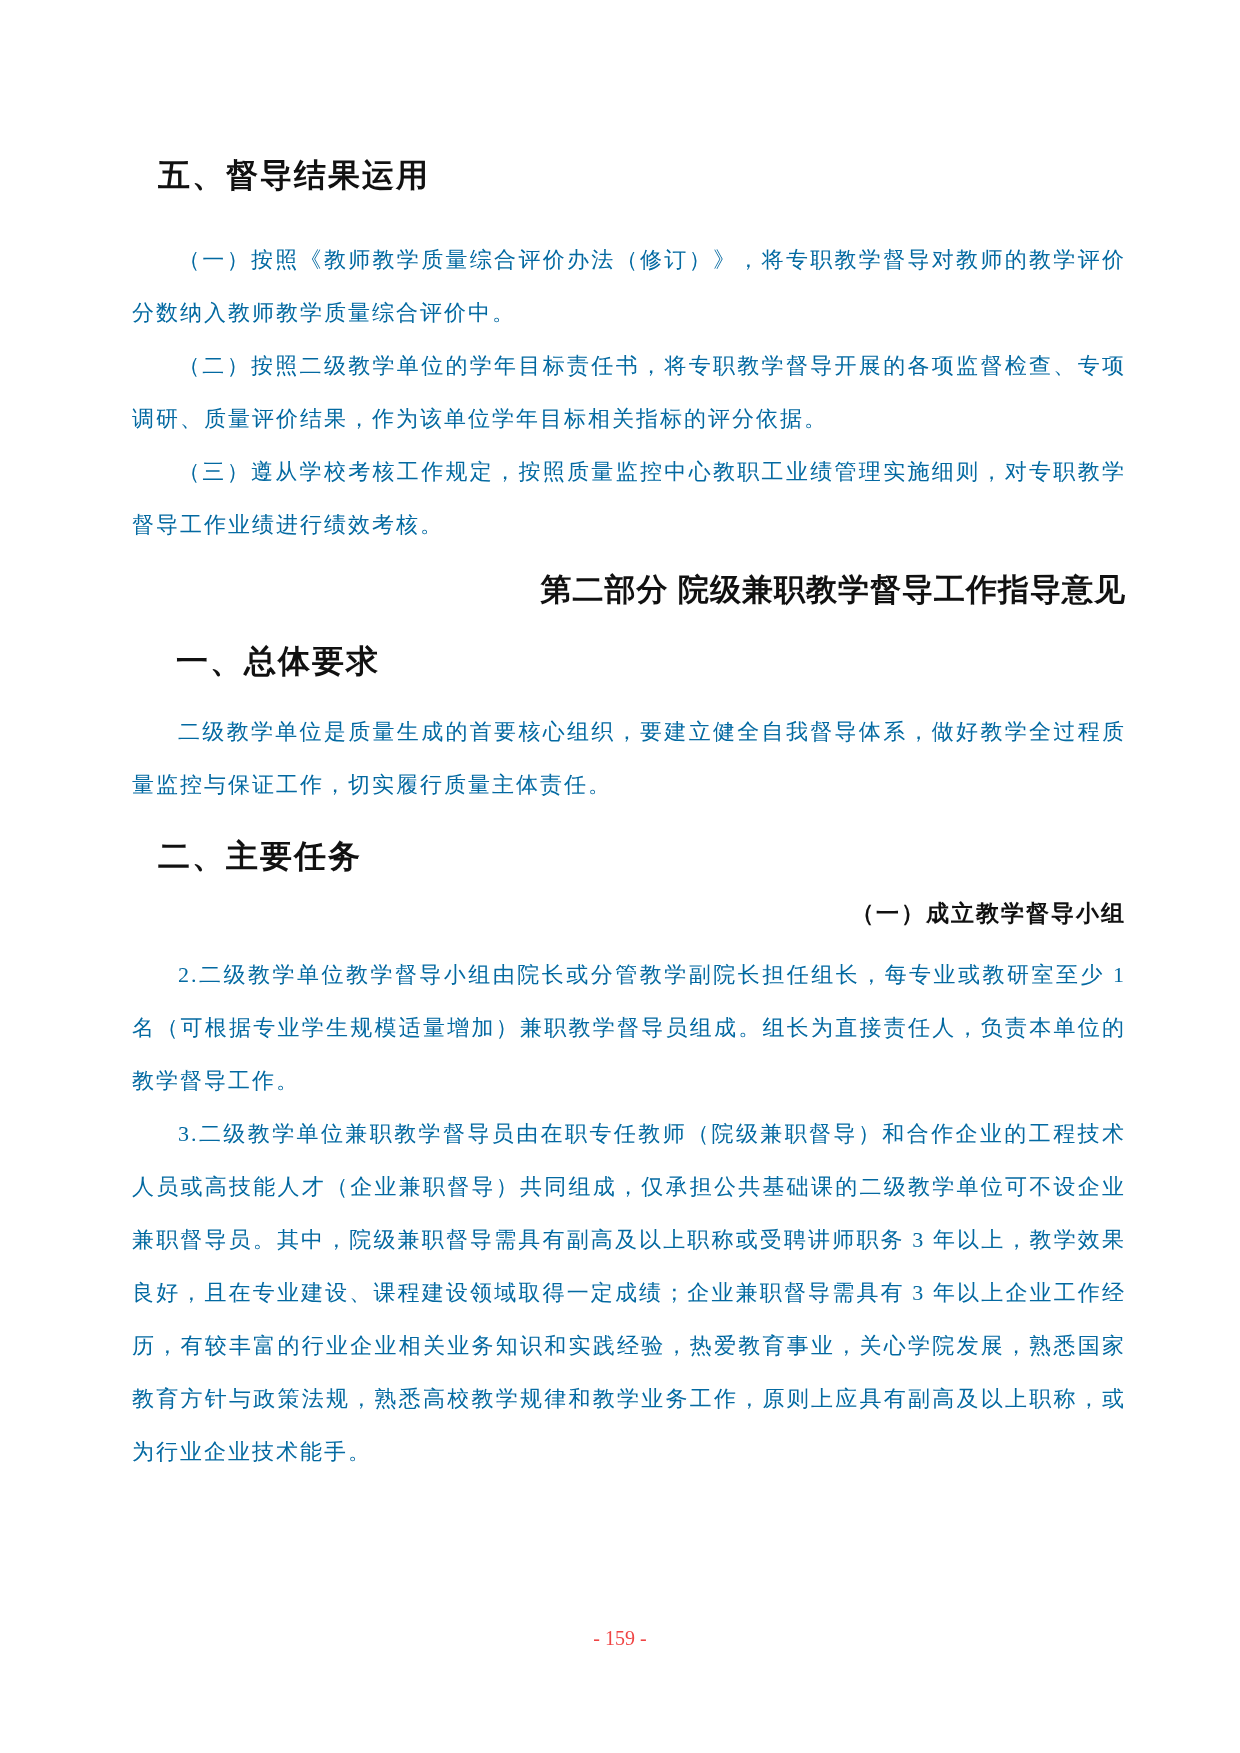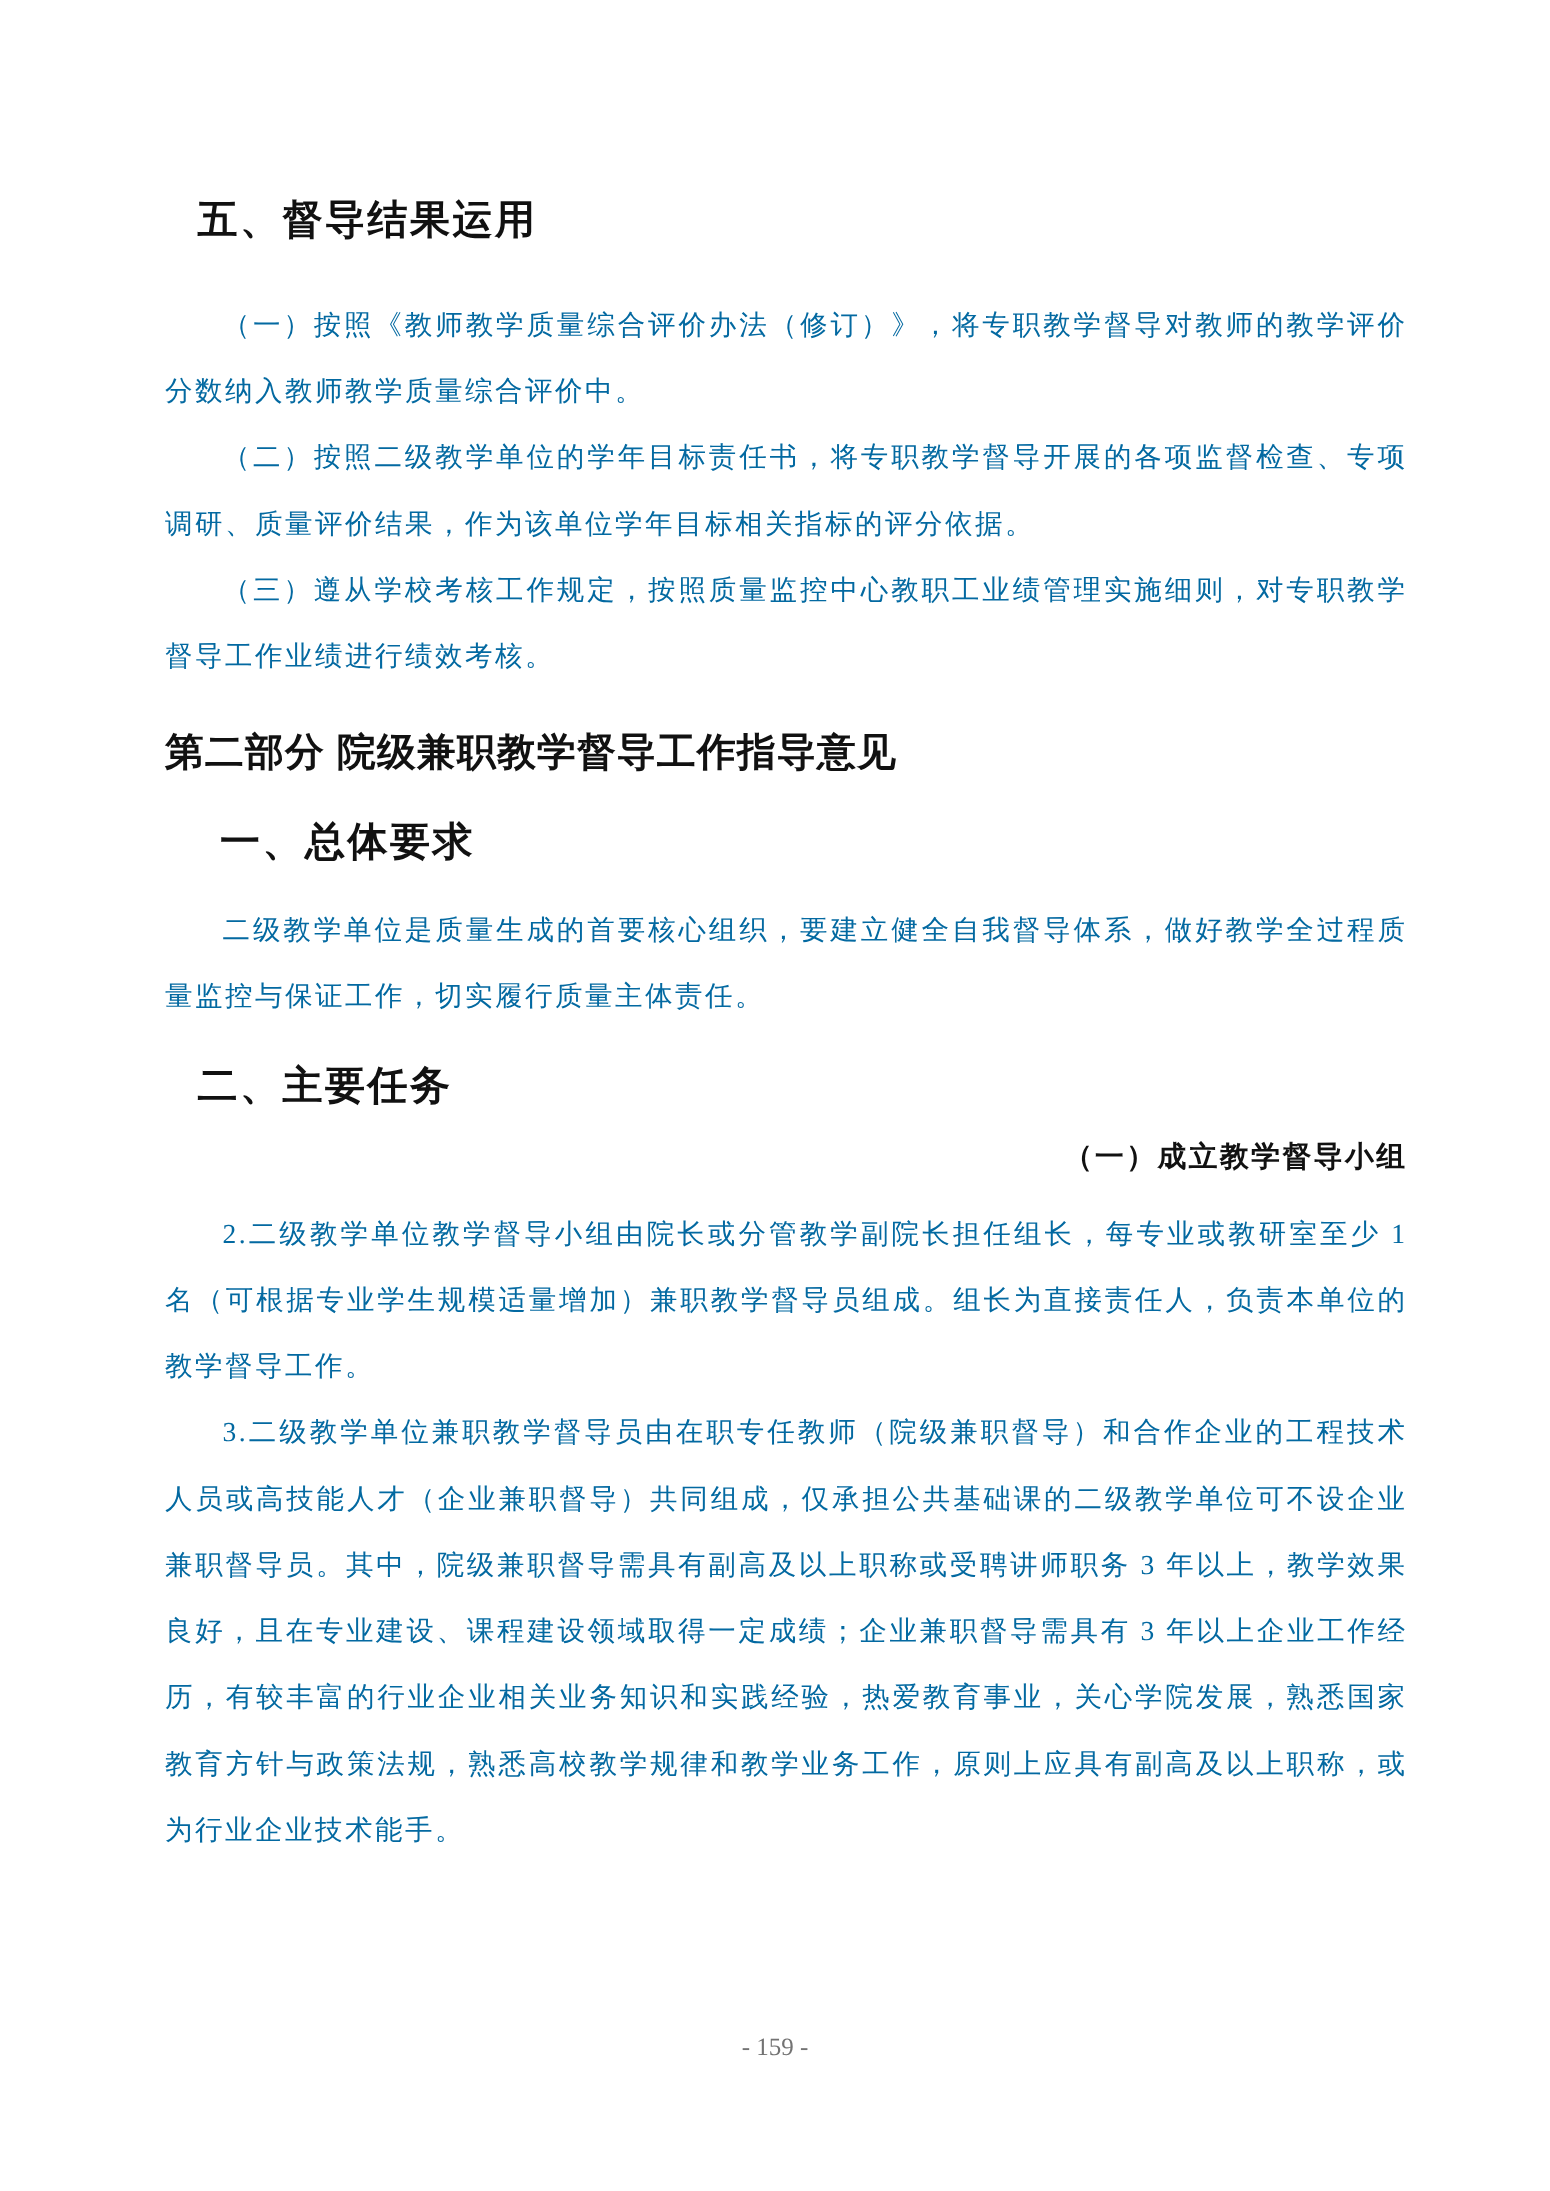--- a/index.html
+++ b/index.html
@@ -45,22 +45,22 @@
   .h2-first   { margin-top: 10px; margin-bottom: 38px; }
   .h2-overall { margin-top: 28px; margin-bottom: 24px; margin-left: 44px; }
   .h2-tasks   { margin-top: 25px; margin-bottom: 20px; }
   
   .part-title {
     font-family: "Liberation Sans", "DejaVu Sans", sans-serif;
     font-weight: 700;
     font-size: 31px;
     line-height: 46px;
     letter-spacing: 1px;
-    text-align: left;
-    margin: 28px 0 0 0;
+    text-align: right;
+    margin: 16px 0 0 0;
     color: #111111;
   }
   
   .h3 {
     font-family: "Liberation Serif", "DejaVu Serif", serif;
     font-weight: 700;
     font-size: 23px;
     line-height: 36px;
     letter-spacing: 2px;
     margin: 0 0 16px 40px;
@@ -69,21 +69,21 @@
   }
   .footer {
     position: absolute;
     top: 1626px;
     left: 0;
     width: 100%;
     text-align: center;
     font-family: "Liberation Serif", "DejaVu Serif", serif;
     font-size: 20px;
     line-height: 24px;
-    color: #737373;
+    color: #ef4444;
   }
 </style>
 </head>
 <body>
 
 <div class="page">
   <main class="content">
 
     <h2 class="h2 h2-first">五、督导结果运用</h2>
 

